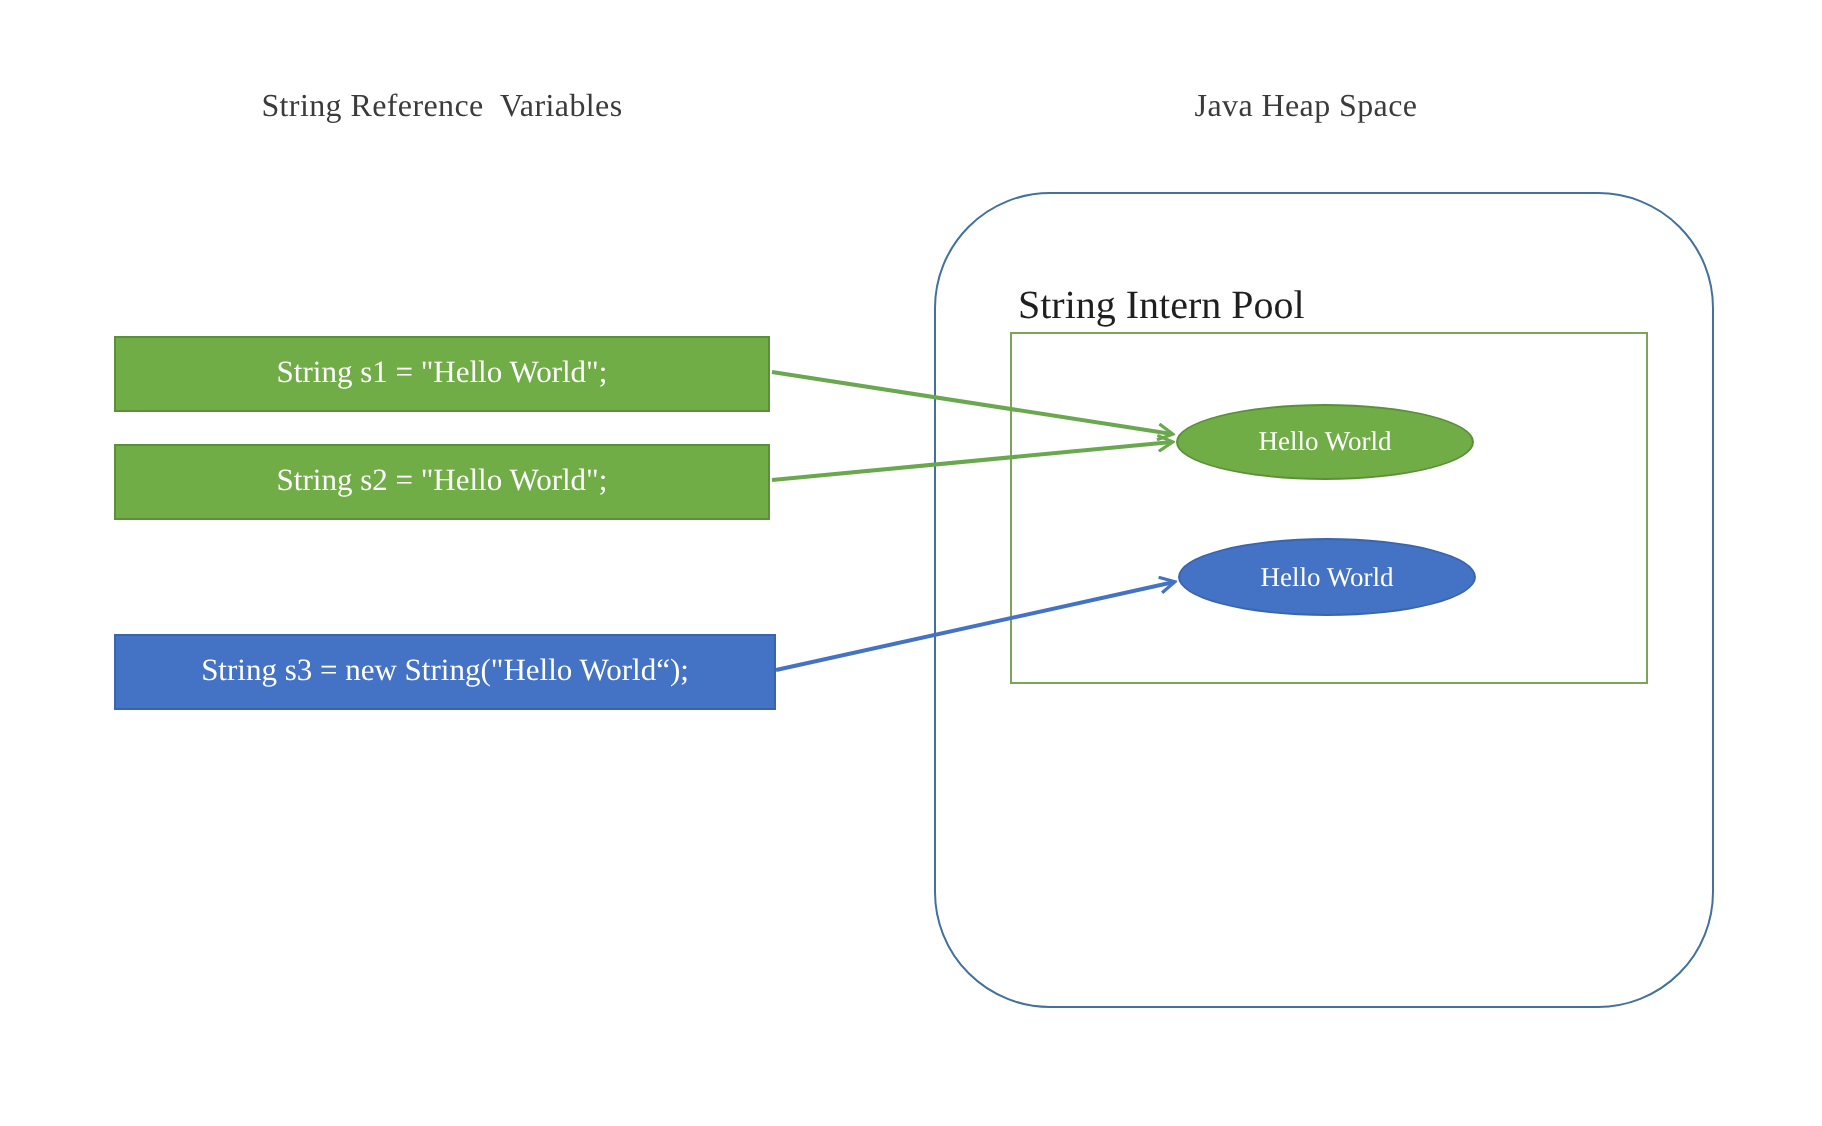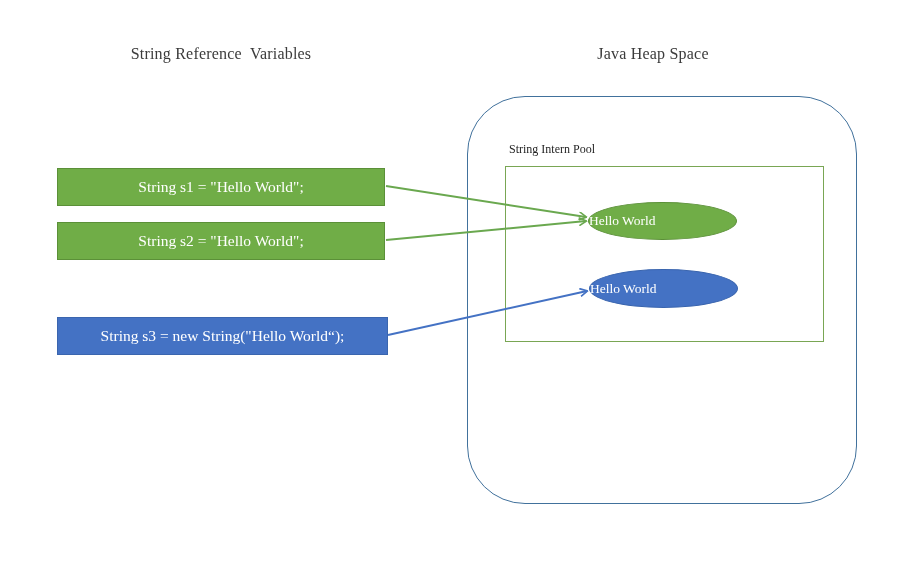--- a/index.html
+++ b/index.html
@@ -26,21 +26,21 @@
     position: absolute;
     left: 467px; top: 96px;
     width: 388px; height: 406px;
     border: 1px solid #41719C;
     border-radius: 58px;
     background: transparent;
   }
   .pool-label {
     position: absolute;
     left: 509px; top: 142px;
-    font-size: 12px;
+    font-size: 20px;
     color: #1f1f1f;
     white-space: pre;
   }
   .pool-box {
     position: absolute;
     left: 505px; top: 166px;
     width: 317px; height: 174px;
     border: 1px solid #79a654;
     background: transparent;
   }
@@ -56,21 +56,21 @@
   }
   .var-green { background: #70AD47; border: 1px solid #5b9038; }
   .var-blue  { background: #4472C4; border: 1px solid #3a65ae; }
   .var-s1 { left: 57px; top: 168px; }
   .var-s2 { left: 57px; top: 222px; }
   .var-s3 { left: 57px; top: 317px; width: 329px; }
 
   .pool-ellipse {
     position: absolute;
     border-radius: 50%;
-    text-align: left;
+    text-align: center;
     font-size: 13.5px;
     color: #ffffff;
     white-space: pre;
   }
   .ellipse-green {
     left: 588px; top: 202px;
     width: 147px; height: 36px;
     line-height: 36px;
     background: #70AD47; border: 1px solid #5b9038;
   }

